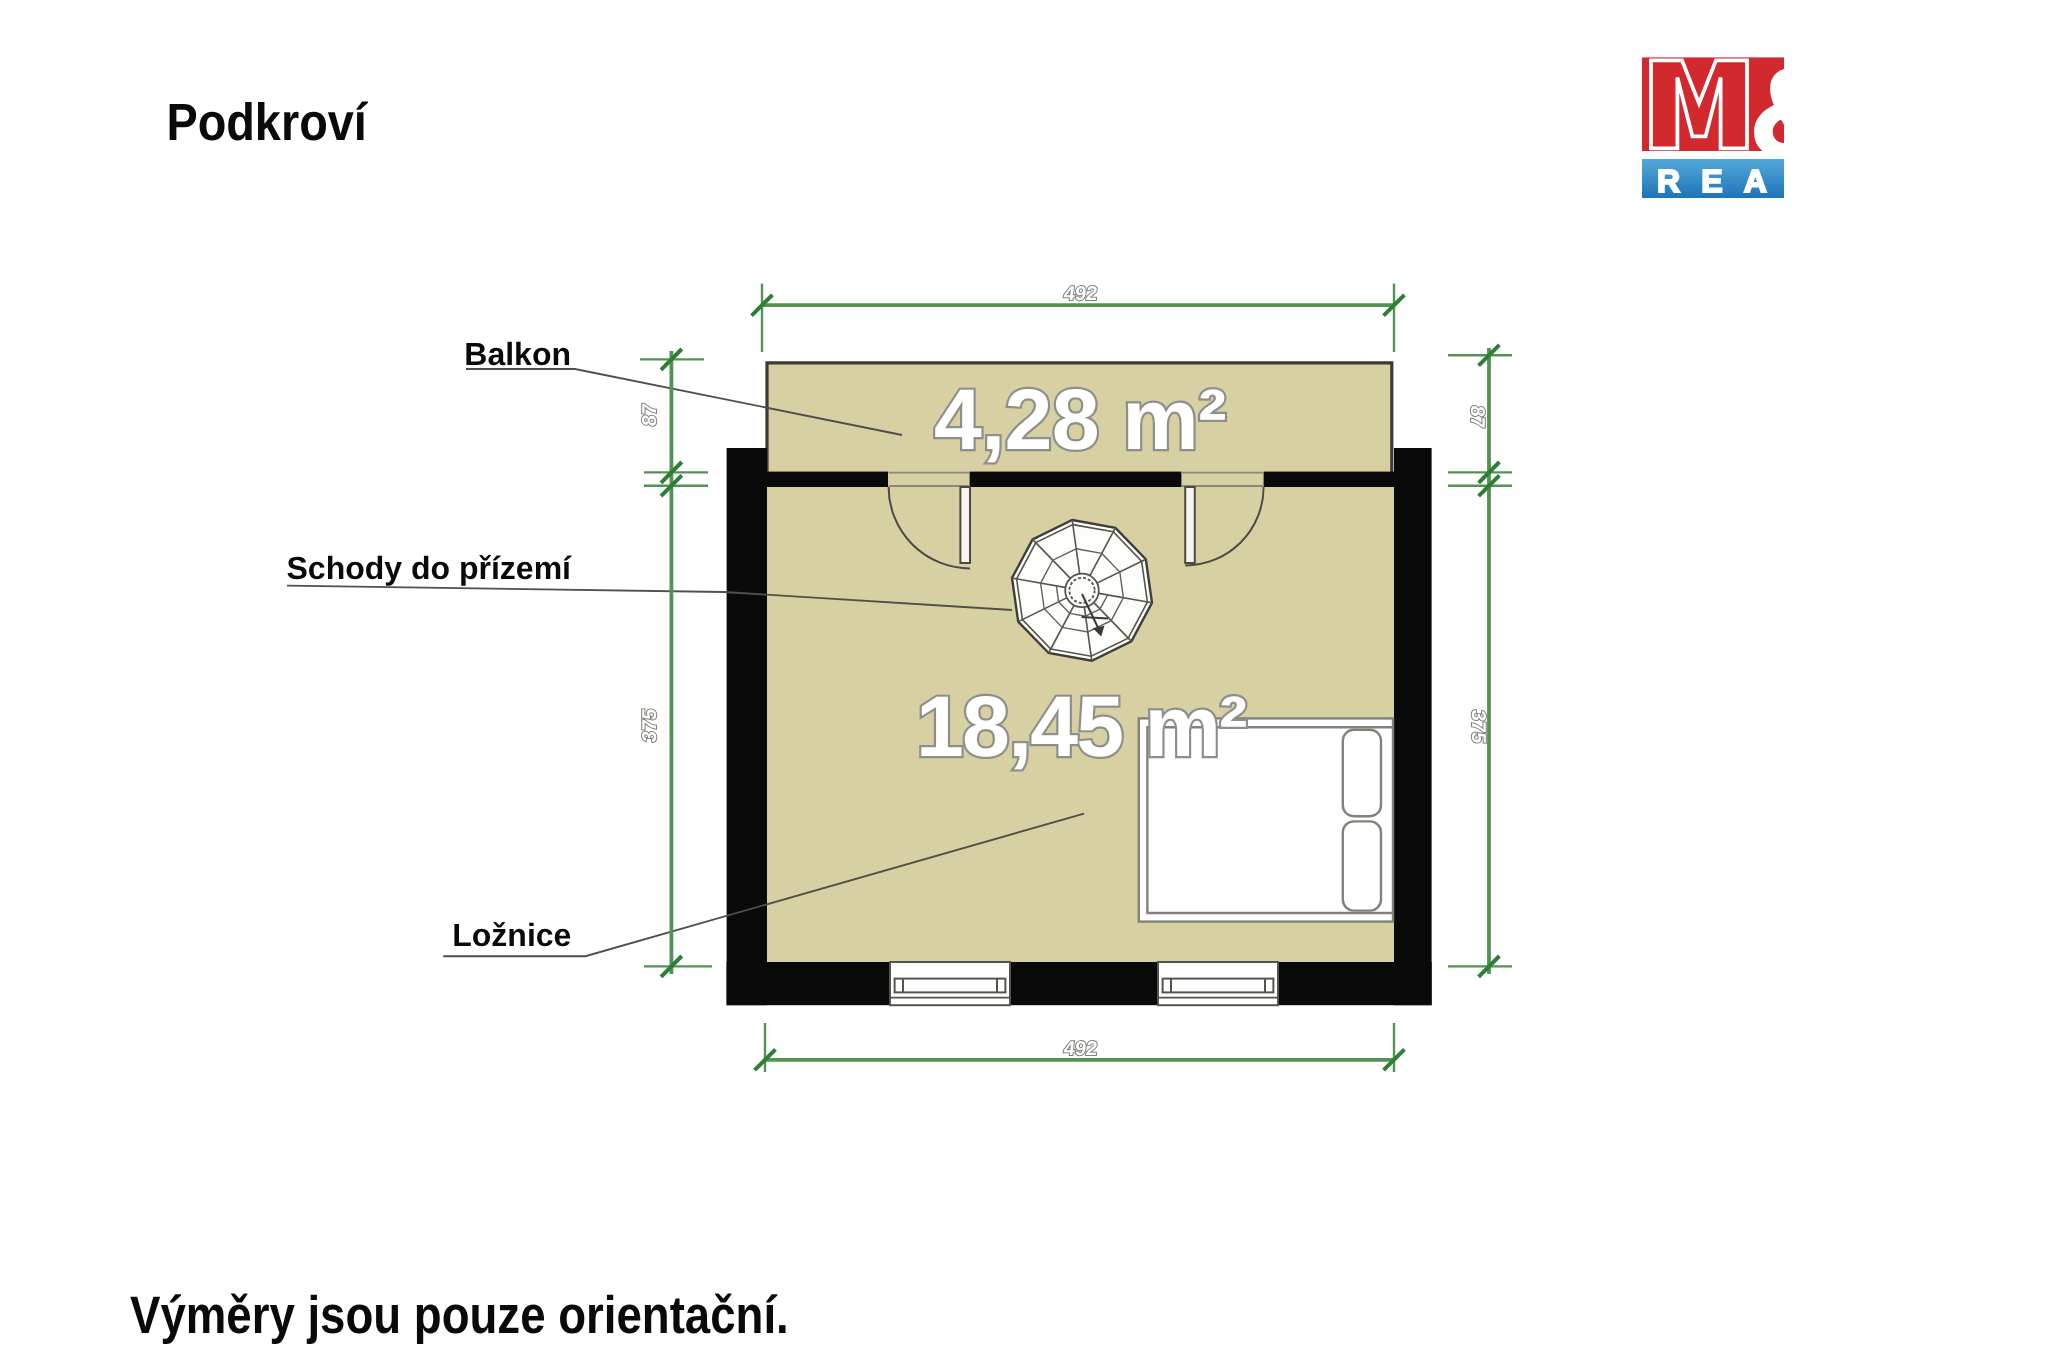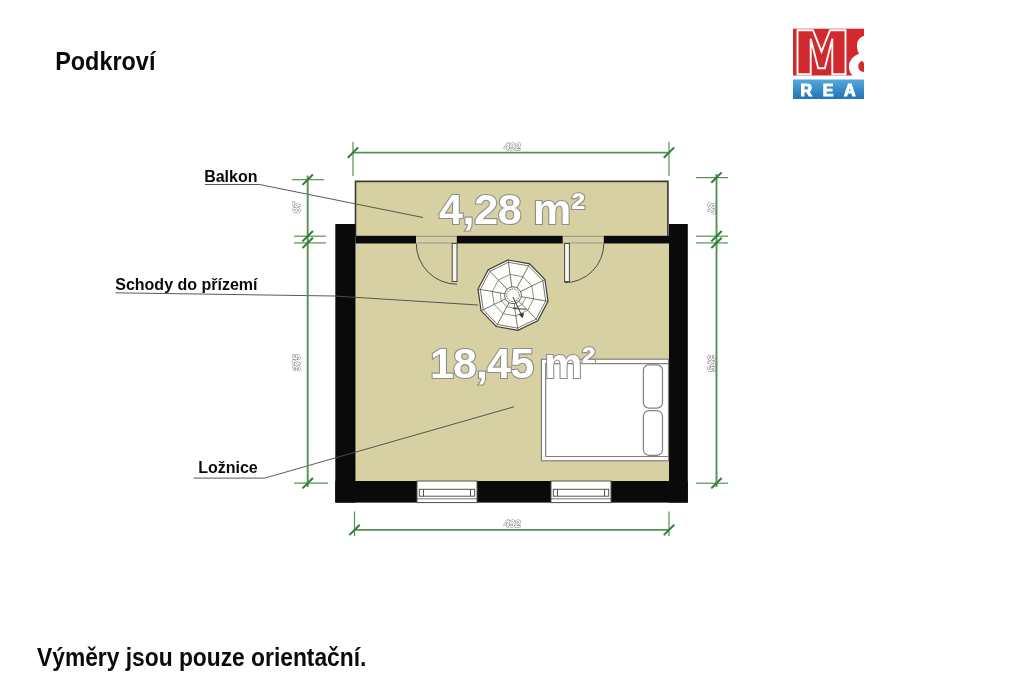--- a/index.html
+++ b/index.html
@@ -1,17 +1,17 @@
 <!DOCTYPE html>
 <html><head>
 <meta charset="utf-8">
 <style>
   html,body{margin:0;padding:0;background:#ffffff;}
   #page{position:relative;width:864px;height:683px;background:#ffffff;overflow:hidden;
-        font-family:"Liberation Sans", sans-serif;}
+        font-family:"Liberation Sans", sans-serif;padding-left:28px;}
   svg{display:block;}
 </style>
 </head>
 <body>
 <div id="page">
 <svg width="1024" height="683" viewBox="0 0 1024 683">
 <defs>
   <linearGradient id="blueband" x1="0" y1="0" x2="0" y2="1">
     <stop offset="0" stop-color="#54a8da"></stop>
     <stop offset="1" stop-color="#1e74b8"></stop>

